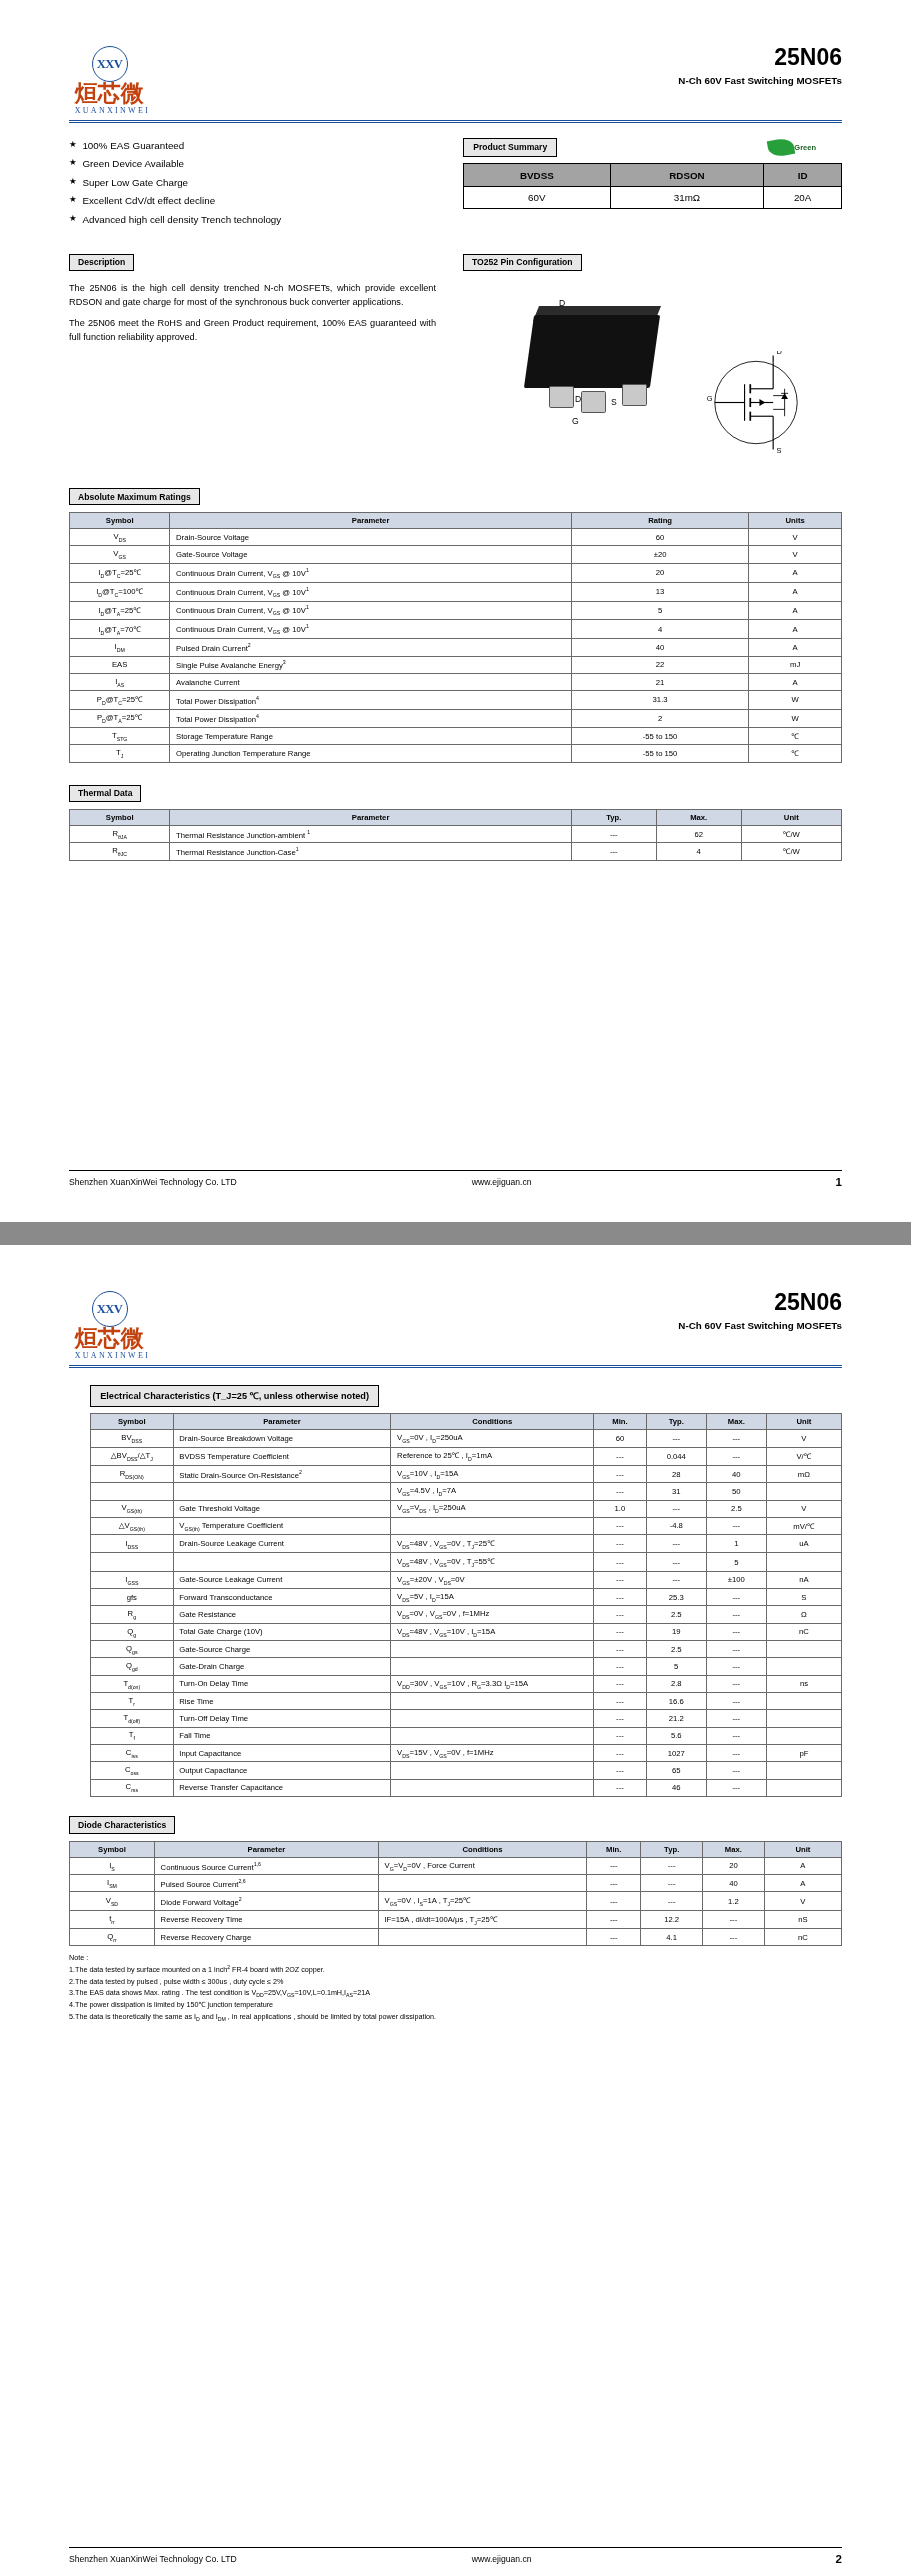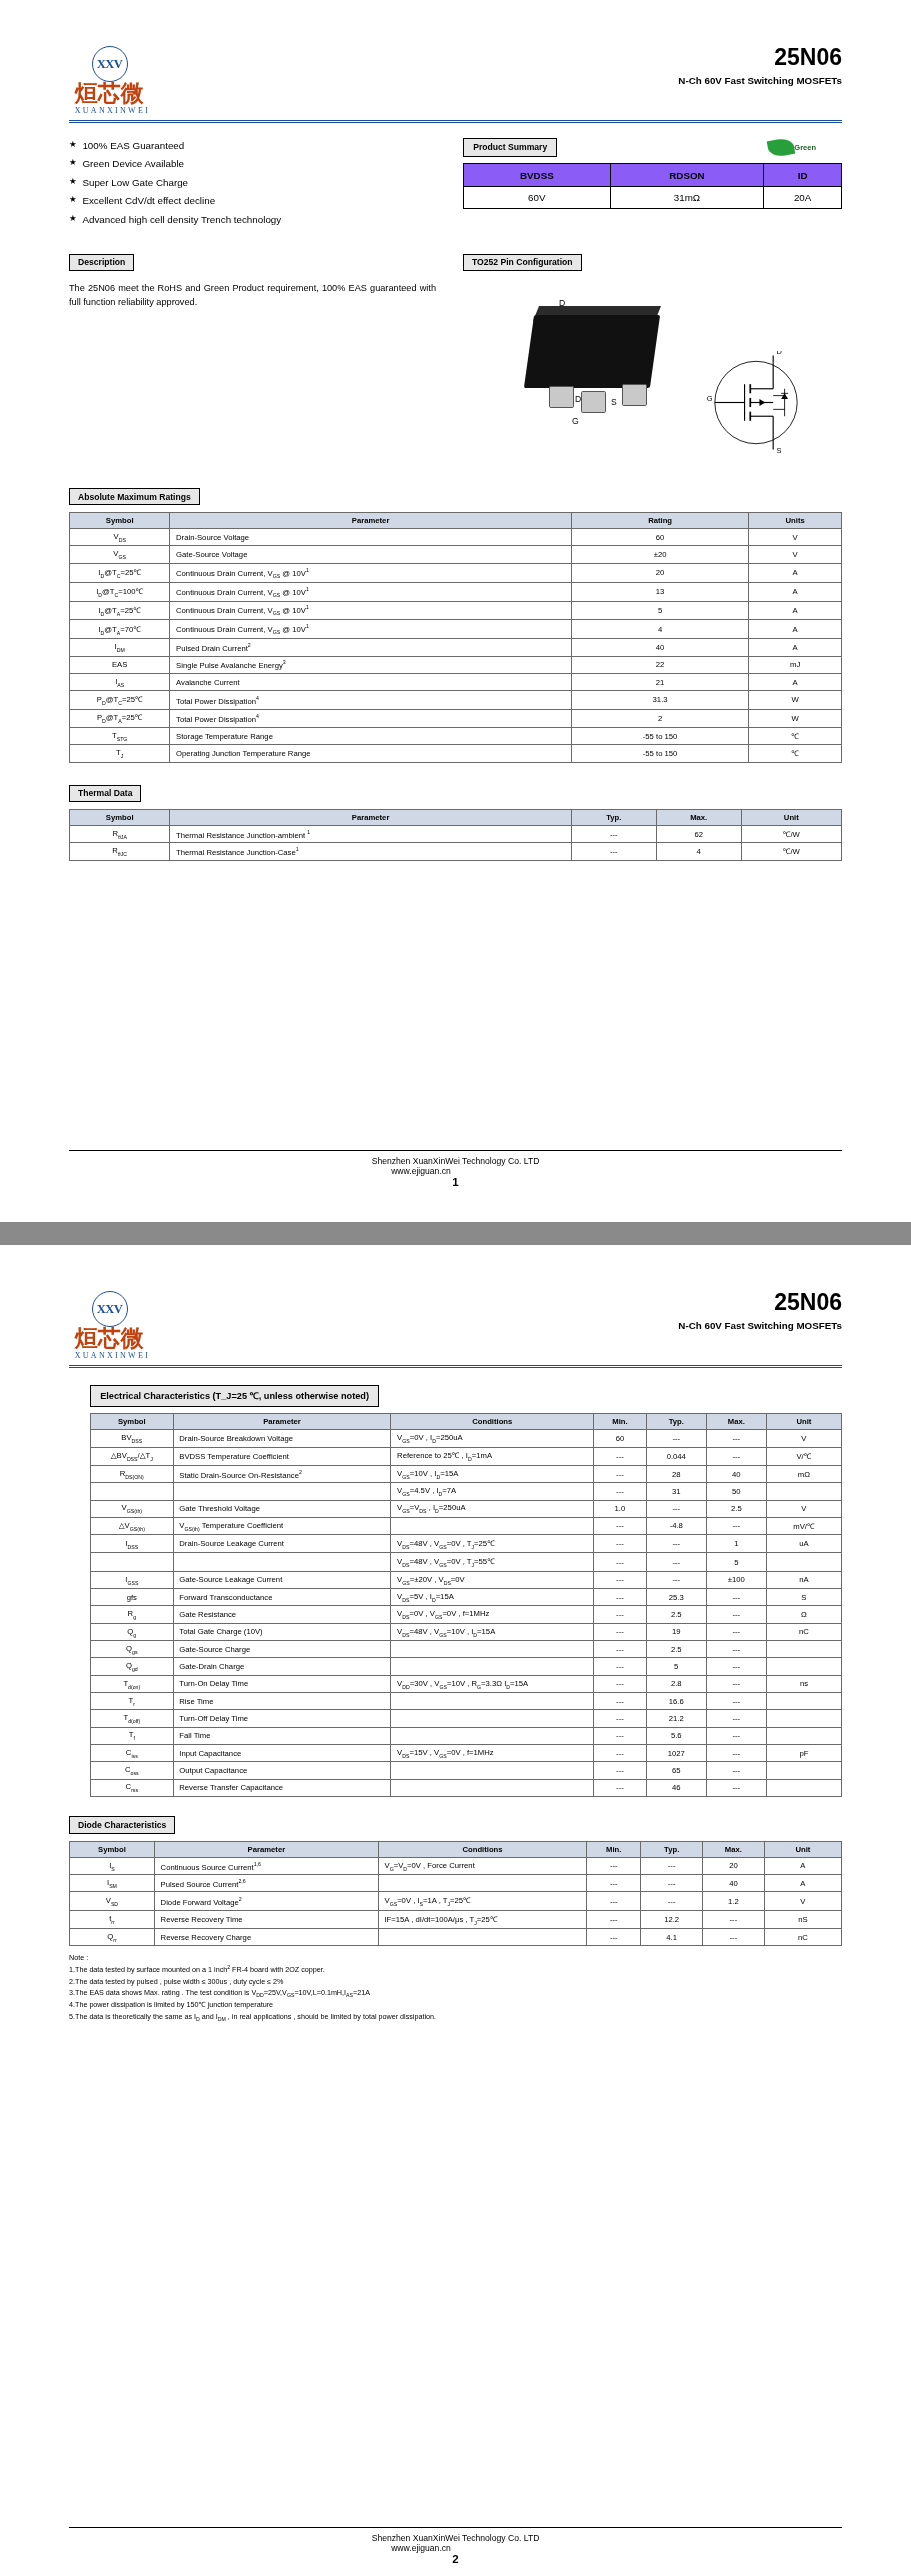--- a/index.html
+++ b/index.html
@@ -42,21 +42,21 @@
     display:inline-block;border:0.6px solid #000;padding:3.4px 9.2px;font-size:8.6px;font-weight:bold;
     background:#e7e7e7;position:relative;
   }
   .summary-head{display:flex;justify-content:space-between;align-items:center;}
   .green-leaf{display:flex;flex-direction:row;align-items:center;margin-right:26px;}
   .leaf{width:26px;height:17px;background:#27a03b;border-radius:0 60% 0 60%;transform:rotate(-10deg);}
   .green-word{font-size:7.5px;color:#1b5e20;font-weight:bold;margin-top:1.1px;}
   table{border-collapse:collapse;width:100%;}
   .tbl-summary{margin-top:6.9px;}
   .tbl-summary th,.tbl-summary td{border:0.6px solid #000;text-align:center;font-size:9.8px;padding:5.2px 0;}
-  .tbl-summary th{background:#8b5cf6;font-weight:bold;margin-left:44px;}
+  .tbl-summary th{background:#a3a3a3;font-weight:bold;margin-left:44px;}
 
   
   .sec-title{
     display:inline-block;border:0.6px solid #000;background:#e7e7e7;font-size:8.6px;font-weight:bold;
     padding:2.9px 8px;
   }
   .desc-text{width:367px;font-size:9.2px;line-height:1.6;text-align:justify;color:#000;}
   .desc-text p{margin:0 0 5.7px 0;}
   .pin-col{width:379px;}
 
@@ -84,21 +84,21 @@
   .tbl-data td{text-align:center;}
   .tbl-data td.left{text-align:left;padding-left:5.7px;}
   sub{font-size:5.2px;}
   sup{font-size:5.2px;}
 
   
   .footer{
     position:absolute;left:69px;right:69px;bottom:34px;
   }
   .footer-rule{border:none;border-top:0.6px solid #000;}
-  .footer-row{display:flex;justify-content:center;align-items:center;margin-top:4.6px;font-size:8.6px;flex-direction:column;}
+  .footer-row{display:flex;justify-content:center;align-items:center;margin-top:4.6px;font-size:8.6px;}
   .footer-mid{flex:1;text-align:center;margin-left:-69px;}
   .pagenum{font-size:11.5px;font-weight:bold;}
 
   
   .elec-title{
     display:inline-block;border:0.6px solid #000;background:#e7e7e7;font-size:9.2px;font-weight:bold;padding:3.4px 9.2px;
   }
   .note{font-size:7.2px;line-height:1.55;margin-top:5.7px;}
   .page-sep{height:23px;background:#8a8a8a;}
 </style>
@@ -170,20 +170,21 @@
           </tr>
         </tbody>
           </table>
       </div>
     </div>
 
     <div class="two-col" style="margin-top:23px;align-items:flex-start;">
       <div class="features">
         <div class="sec-title">Description</div>
         <div class="desc-text" style="margin-top:9.2px;">
+          <p>The 25N06 is the high cell density trenched N-ch MOSFETs, which provide excellent RDSON and gate charge for most of the synchronous buck converter applications.</p>
           <p>The 25N06 meet the RoHS and Green Product requirement, 100% EAS guaranteed with full function reliability approved.</p>
         </div>
       </div>
       <div class="pin-col">
         <div class="sec-title">TO252 Pin Configuration</div>
         <div class="pkg-area">
 
           <div class="pkg-top"></div>
           <div class="pkg-body"></div>
           <div class="pkg-pad" style="left:86px;top:104px;"></div>

